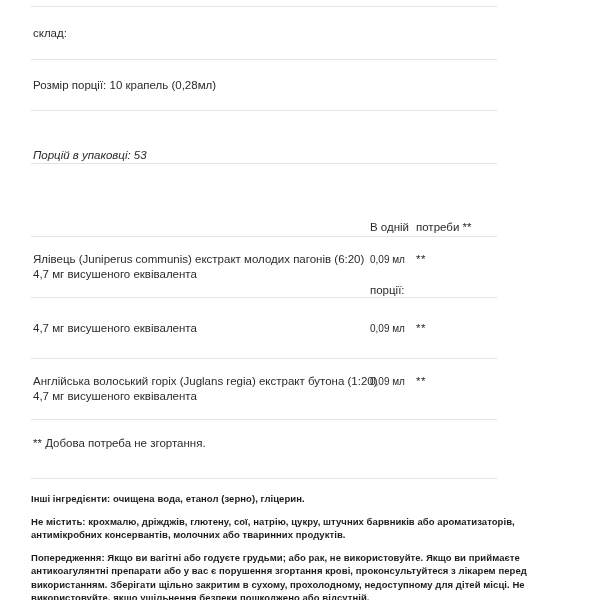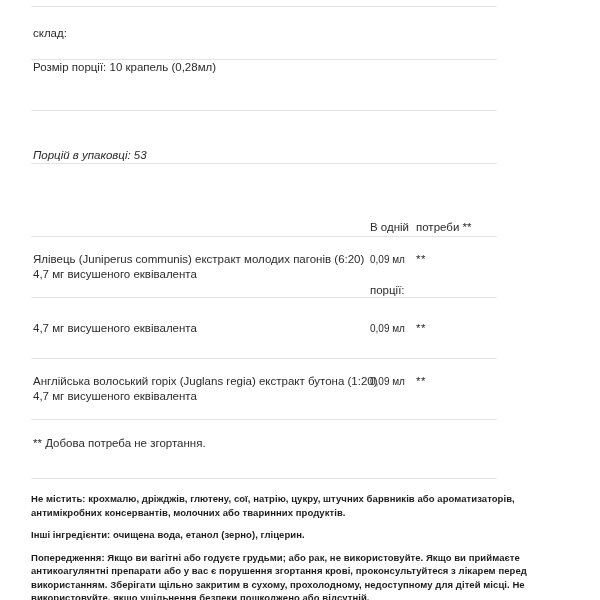--- a/index.html
+++ b/index.html
@@ -70,21 +70,21 @@
   }
 
   .simple-line {
     font-size: 11.5px;
     line-height: 15px;
     color: #2b2b2b;
     padding-left: 2px;
   }
 
   .box-h1 { height: 52px; display: flex; align-items: center; }
-  .box-h2 { height: 50px; display: flex; align-items: flex-start; }
+  .box-h2 { height: 50px; display: flex; align-items: center; }
   .box-h3 { height: 52px; display: flex; align-items: flex-end; font-style: italic; }
 
   .hdr-box {
     height: 72px;
     display: flex;
     align-items: flex-start;
     padding-top: 12px;
     box-sizing: border-box;
   }
   .hdr-col {
@@ -213,18 +213,18 @@
 
     <div class="srow foot-box">
       <div class="simple-line">** Добова потреба не згортання.</div>
     </div>
 
     <div class="rule"></div>
 
   </div>
 
   <div class="notes">
+    <p class="note">Інші інгредієнти: очищена вода, етанол (зерно), гліцерин.</p>
     <p class="note">Не містить: крохмалю, дріжджів, глютену, сої, натрію, цукру, штучних барвників або ароматизаторів, антимікробних консервантів, молочних або тваринних продуктів.</p>
-    <p class="note">Інші інгредієнти: очищена вода, етанол (зерно), гліцерин.</p>
     <p class="note">Попередження: Якщо ви вагітні або годуєте грудьми; або рак, не використовуйте. Якщо ви приймаєте антикоагулянтні препарати або у вас є порушення згортання крові, проконсультуйтеся з лікарем перед використанням. Зберігати щільно закритим в сухому, прохолодному, недоступному для дітей місці. Не використовуйте, якщо ущільнення безпеки пошкоджено або відсутній.</p>
   </div>
 
 </div>
 
 </body></html>

